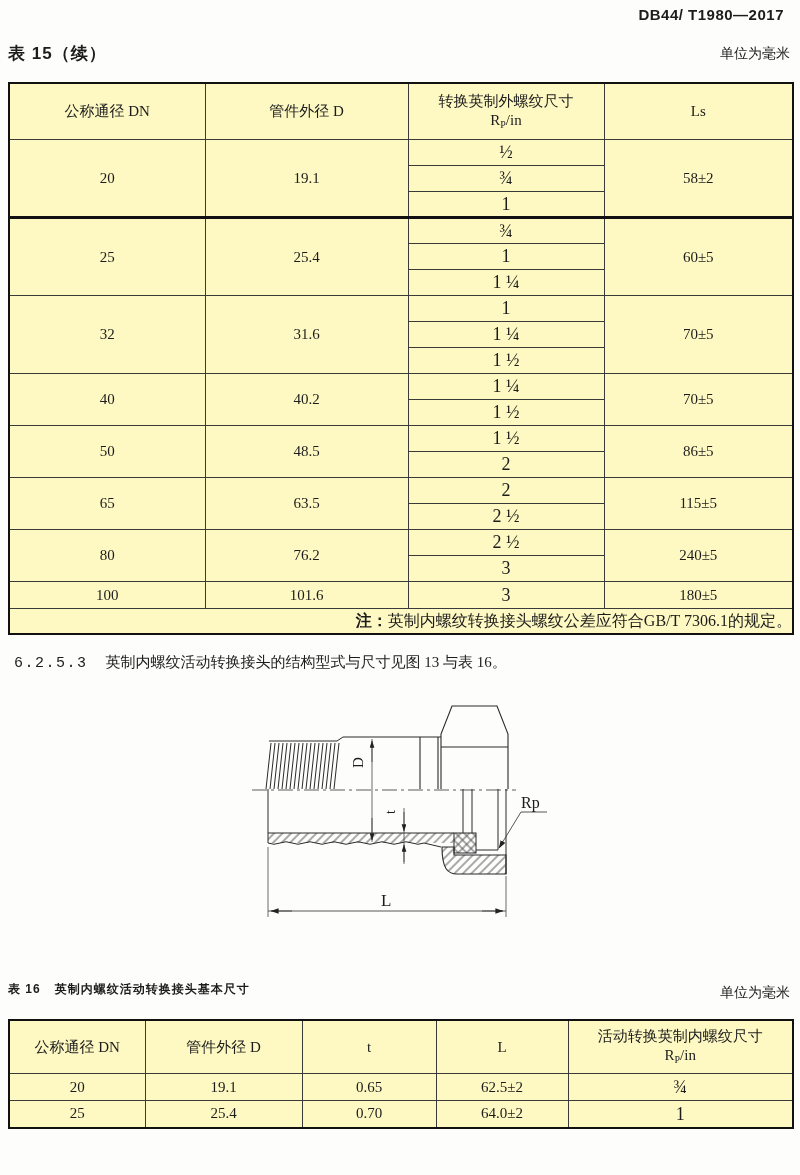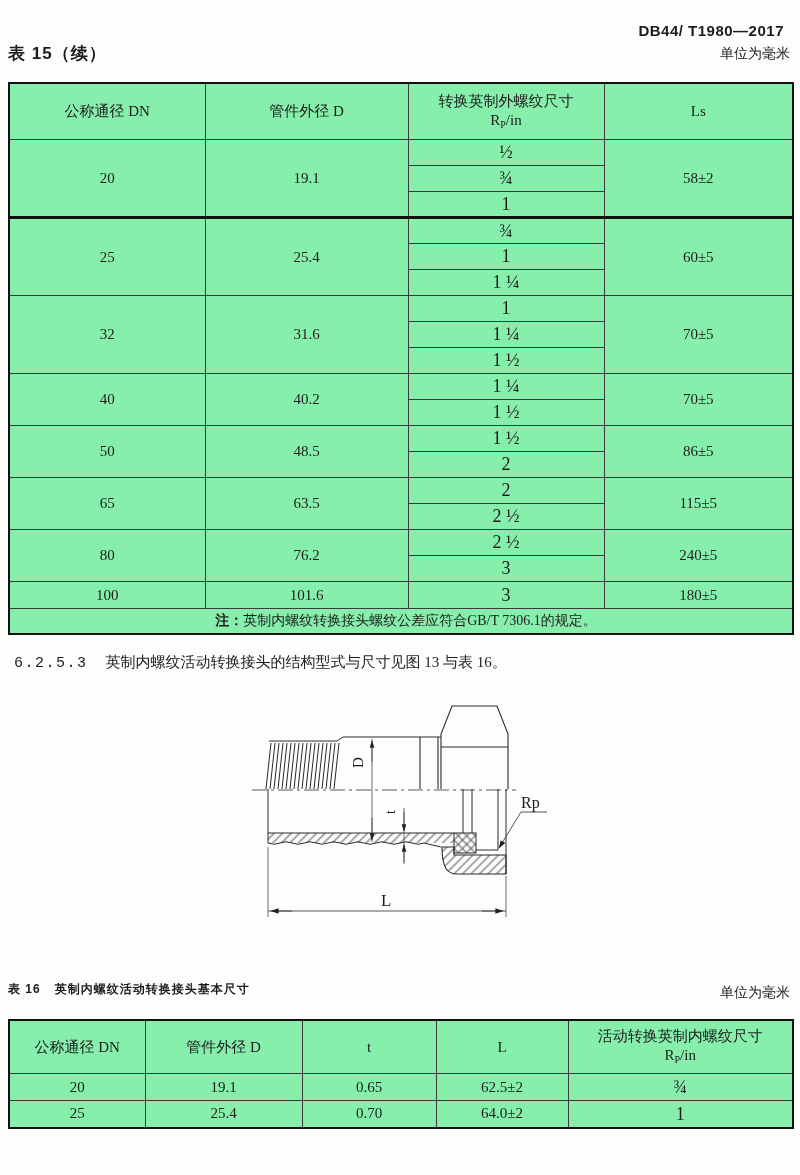--- a/index.html
+++ b/index.html
@@ -2,46 +2,46 @@
 <html><head>
 <meta charset="utf-8">
 <style>
   html,body{margin:0;padding:0;background:#e8e8e8;}
   .page{
     position:relative;width:800px;height:1175px;background:#fdfdfc;
     font-family:"Liberation Serif","DejaVu Serif",serif;color:#1c1c1c;
     margin:0 auto;overflow:hidden;
   }
   .doc-number{
-    position:absolute;top:22px;right:16px;
+    position:absolute;top:6px;right:16px;
     font-family:"Liberation Sans","DejaVu Sans",sans-serif;
     font-weight:700;font-size:15px;letter-spacing:.5px;
   }
   .titlebar{position:absolute;left:8px;width:784px;height:24px;}
   .titlebar .tbl-title{
     position:absolute;left:0;right:0;text-align:left;
     font-family:"Liberation Sans","DejaVu Sans",sans-serif;
     font-weight:700;font-size:17px;letter-spacing:1px;
   }
   .titlebar .unit{position:absolute;right:2px;top:3px;font-size:14px;}
-  table{border-collapse:collapse;table-layout:fixed;background:#86efac;}
+  table{border-collapse:collapse;table-layout:fixed;background:#fef9c3;}
   .std-table{position:absolute;left:8px;width:784px;border:2px solid #111;}
   .std-table td,.std-table th{
     border:1px solid #3a3a3a;text-align:center;vertical-align:middle;
     font-weight:400;font-size:15px;padding:0;line-height:1.25;
   }
   .hdr-cell{height:55px;}
   .hdr2{display:block;}
   .sub{font-size:10px;vertical-align:-3px;}
   .r26{height:26px;}
   .r27{height:27px;}
   .bb-thick{border-bottom:3px solid #111 !important;}
   .frac{font-size:18px;}
   .note-row td{
-    height:22px;text-align:center;padding:1px 0 1px 10px;font-size:14px;
+    height:22px;text-align:right;padding:1px 0 1px 10px;font-size:16px;
   }
   .note-label{font-family:"Liberation Sans","DejaVu Sans",sans-serif;font-weight:700;}
   .clause{position:absolute;left:14px;top:653px;font-size:15px;white-space:nowrap;}
   .clause-num{
     font-family:Liberation Mono, monospace;
     letter-spacing:1.5px;margin-right:18px;margin-top:16px;
   }
   .fig-wrap{position:absolute;left:230px;top:690px;width:360px;height:240px;}
   .caption{
     position:absolute;left:0;width:800px;text-align:center;

